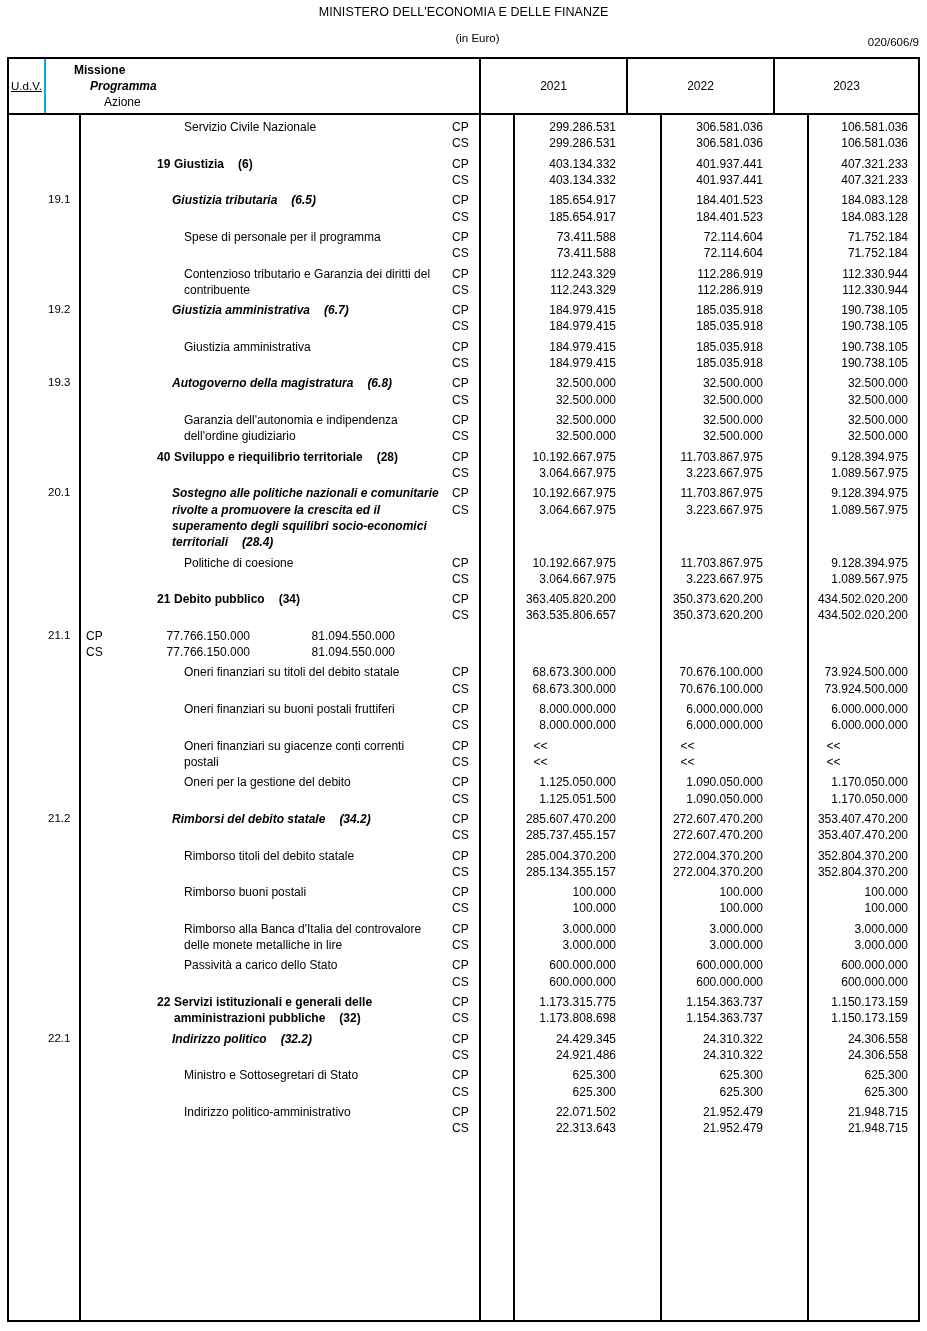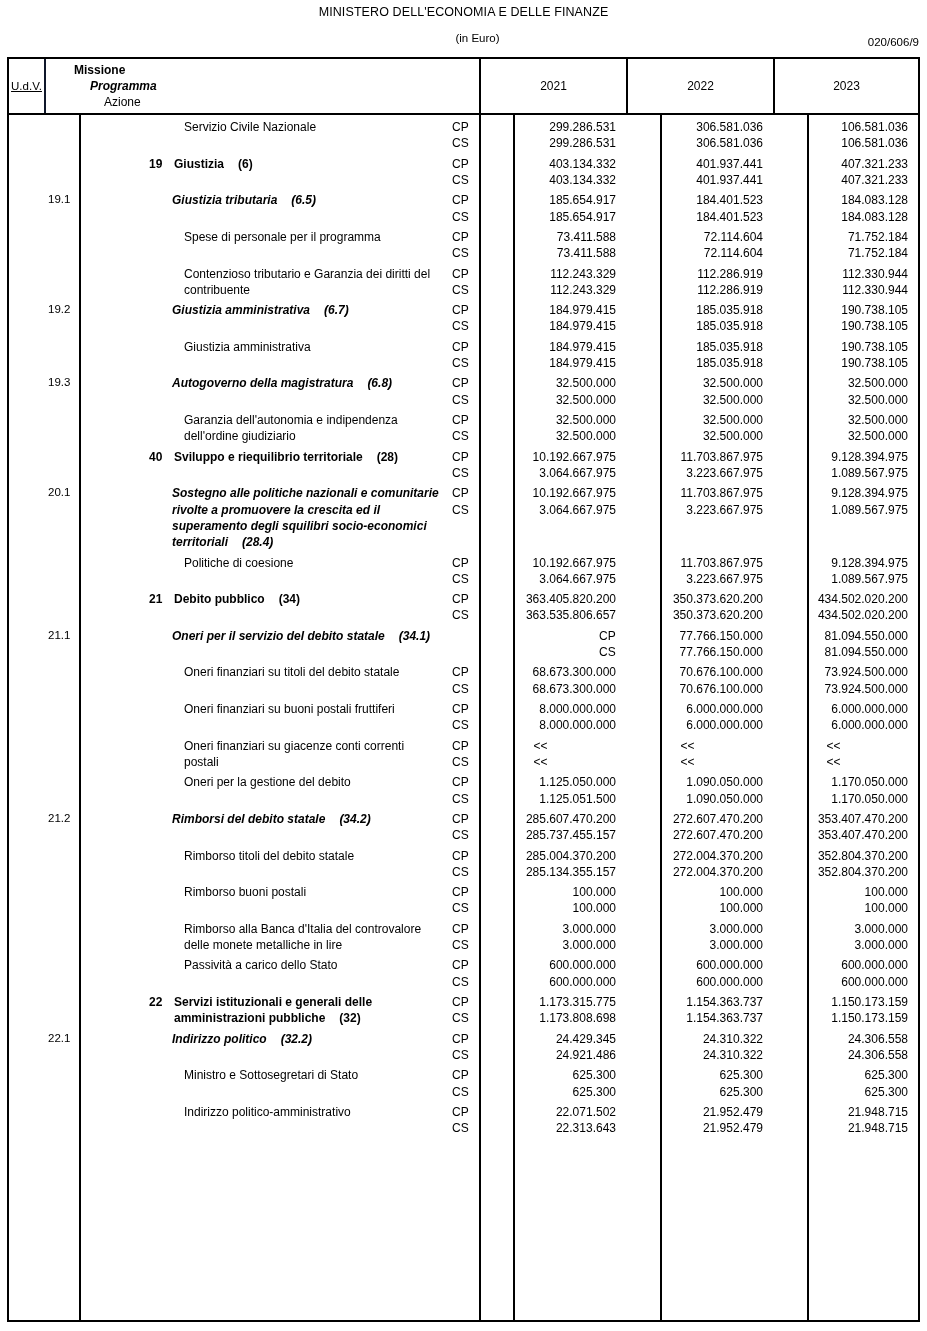--- a/index.html
+++ b/index.html
@@ -69,21 +69,21 @@
 
   
   .thead {
     display: flex;
     border-bottom: 2px solid #000;
     height: 56px;
     box-sizing: border-box;
   }
   .thead > div { box-sizing: border-box; position: relative; }
   .th-udv {
-    border-right: 2px solid #0f172a;
+    border-right: 2px solid #0ea5e9;
     display: flex;
     align-items: center;
     justify-content: center;
     font-size: 11.5px;
     text-decoration: underline;
   }
   .th-desc {
     padding: 3px 0 0 28px;
     line-height: 1.34;
     font-size: 12px;
@@ -164,21 +164,21 @@
   }
   .cell-val .nil { display: block; text-align: center; padding-right: 14px; }
 
   
   .lv-missione  .cell-desc { font-weight: bold; padding-left: 70px; text-indent: 0; }
   .lv-programma .cell-desc { font-weight: bold; font-style: italic; padding-left: 93px; }
   .lv-azione    .cell-desc { padding-left: 105px; }
 
   .mis-num {
     position: absolute;
-    left: 70px;
+    left: 78px;
     top: 4px;
     font-weight: bold;
   }
   .lv-missione .cell-desc { padding-left: 95px; }
   .code { font-weight: inherit; font-style: inherit; }
   .lv-missione .code  { margin-left: 14px; }
   .lv-programma .code { margin-left: 14px; }
 
   
   .hr-top, .hr-bot {
@@ -490,21 +490,20 @@
               <div>350.373.620.200</div>
               <div>350.373.620.200</div>
             </div>
             <div class="c-val-last cell-val">
               <div>434.502.020.200</div>
               <div>434.502.020.200</div>
             </div>
           </div>
           <div class="row lv-programma">
             <div class="c-udv cell-udv">21.1</div>
-            <div class="c-desc cell-desc"><span>Oneri per il servizio del debito statale</span><span class="code">(34.1)</span></div>
             <div class="c-type cell-type">
               <div>CP</div>
               <div>CS</div>
             </div>
             <div class="c-val cell-val">
               <div>77.766.150.000</div>
               <div>77.766.150.000</div>
             </div>
             <div class="c-val-last cell-val">
               <div>81.094.550.000</div>

